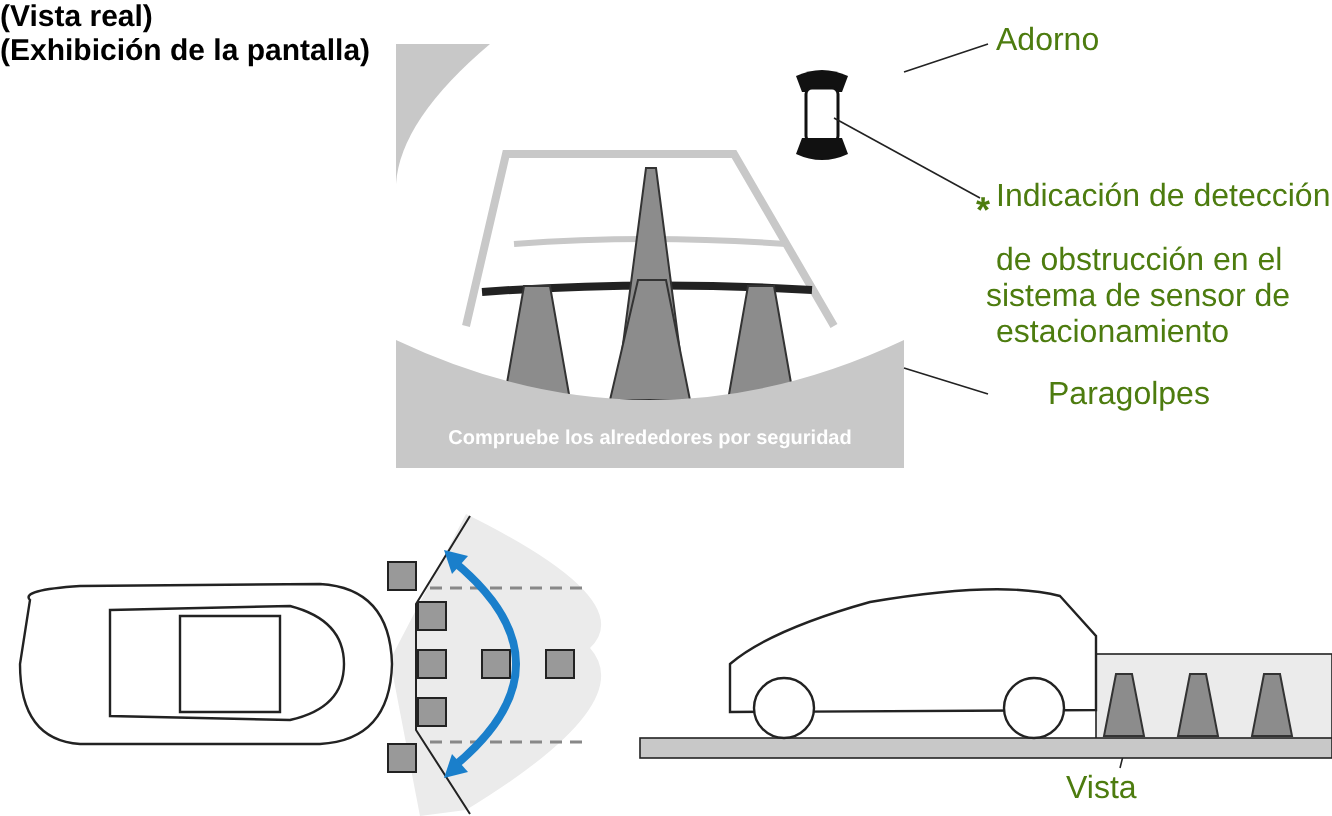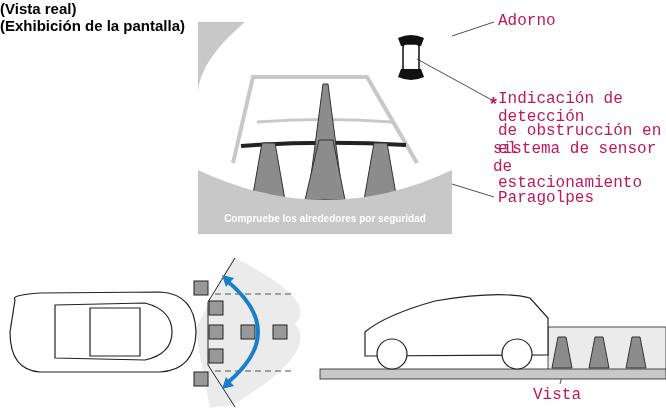--- a/index.html
+++ b/index.html
@@ -1,18 +1,18 @@
 <!DOCTYPE html>
 <html><head>
 <meta charset="utf-8">
 <style>
   html, body { margin:0; padding:0; background:#fff; }
   body { width:666px; height:408px; position:relative; overflow:hidden; }
   .heading { position:absolute; font-family:"Liberation Sans", sans-serif; font-weight:bold; font-size:15px; color:#000; }
-  .label { position:absolute; font-family:Liberation Mono, monospace; font-size:16px; color:#be185d; line-height:18px; }
+  .label { position:absolute; font-family:Liberation Sans, sans-serif; font-size:16px; color:#4d7c0f; line-height:18px; }
   svg { position:absolute; left:0; top:0; }
 </style>
 </head>
 <body>
 
 <div class="heading" style="left:0;top:0;margin-top:17px;">(Exhibición de la pantalla)</div>
 <div class="heading" style="left:0;top:247;">(Vista real)</div>
 
 <svg width="666" height="408" viewBox="0 0 666 408">
 
@@ -90,15 +90,15 @@
       <path d="M632,337 L640,337 L646,368 L626,368 Z"></path>
     </g>
   </g>
 </svg>
 
 <div class="label" style="left:498px;top:12px;">Adorno</div>
 <div class="label" style="left:488px;top:96px;font-size:18px;font-weight:bold;">*</div>
 <div class="label" style="left:498px;top:90px;">Indicación de detección</div>
 <div class="label" style="left:498px;top:122px;">de obstrucción en el</div>
 <div class="label" style="left:493px;top:140px;">sistema de sensor de</div>
-<div class="label" style="left:498px;top:158px;margin-top:16px;">estacionamiento</div>
-<div class="label" style="left:498px;top:189px;">Paragolpes</div>
+<div class="label" style="left:498px;top:158px;">estacionamiento</div>
+<div class="label" style="left:524px;top:189px;">Paragolpes</div>
 <div class="label" style="left:533px;top:386px;">Vista</div>
 
 </body></html>

